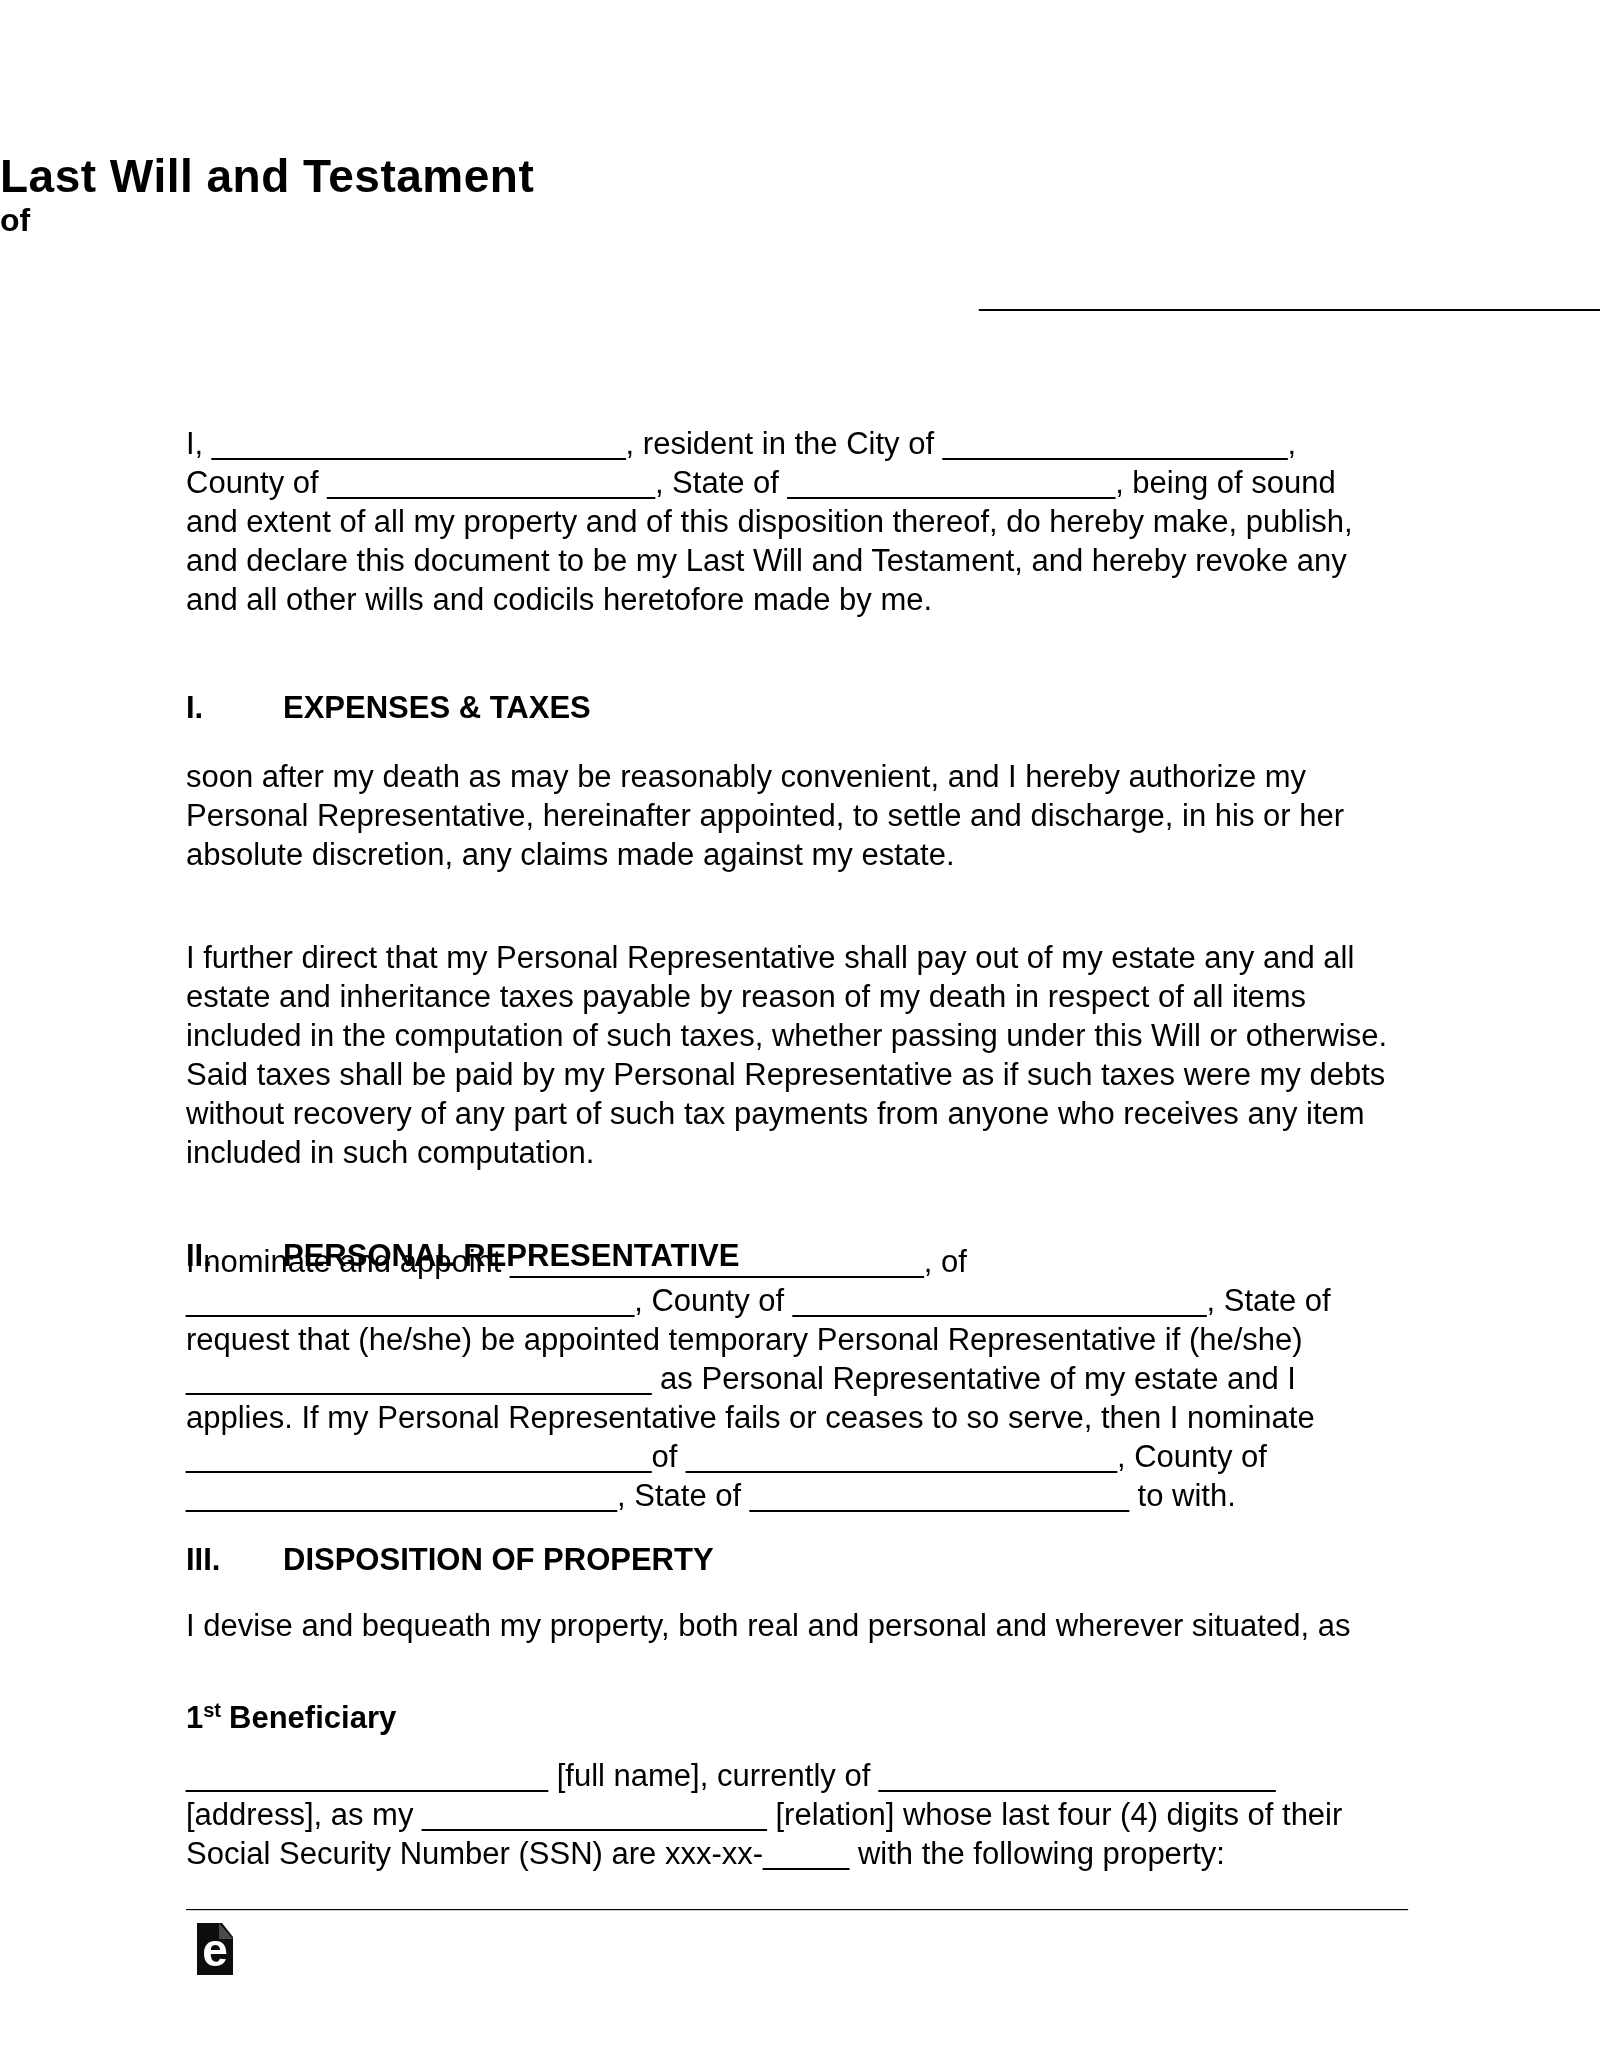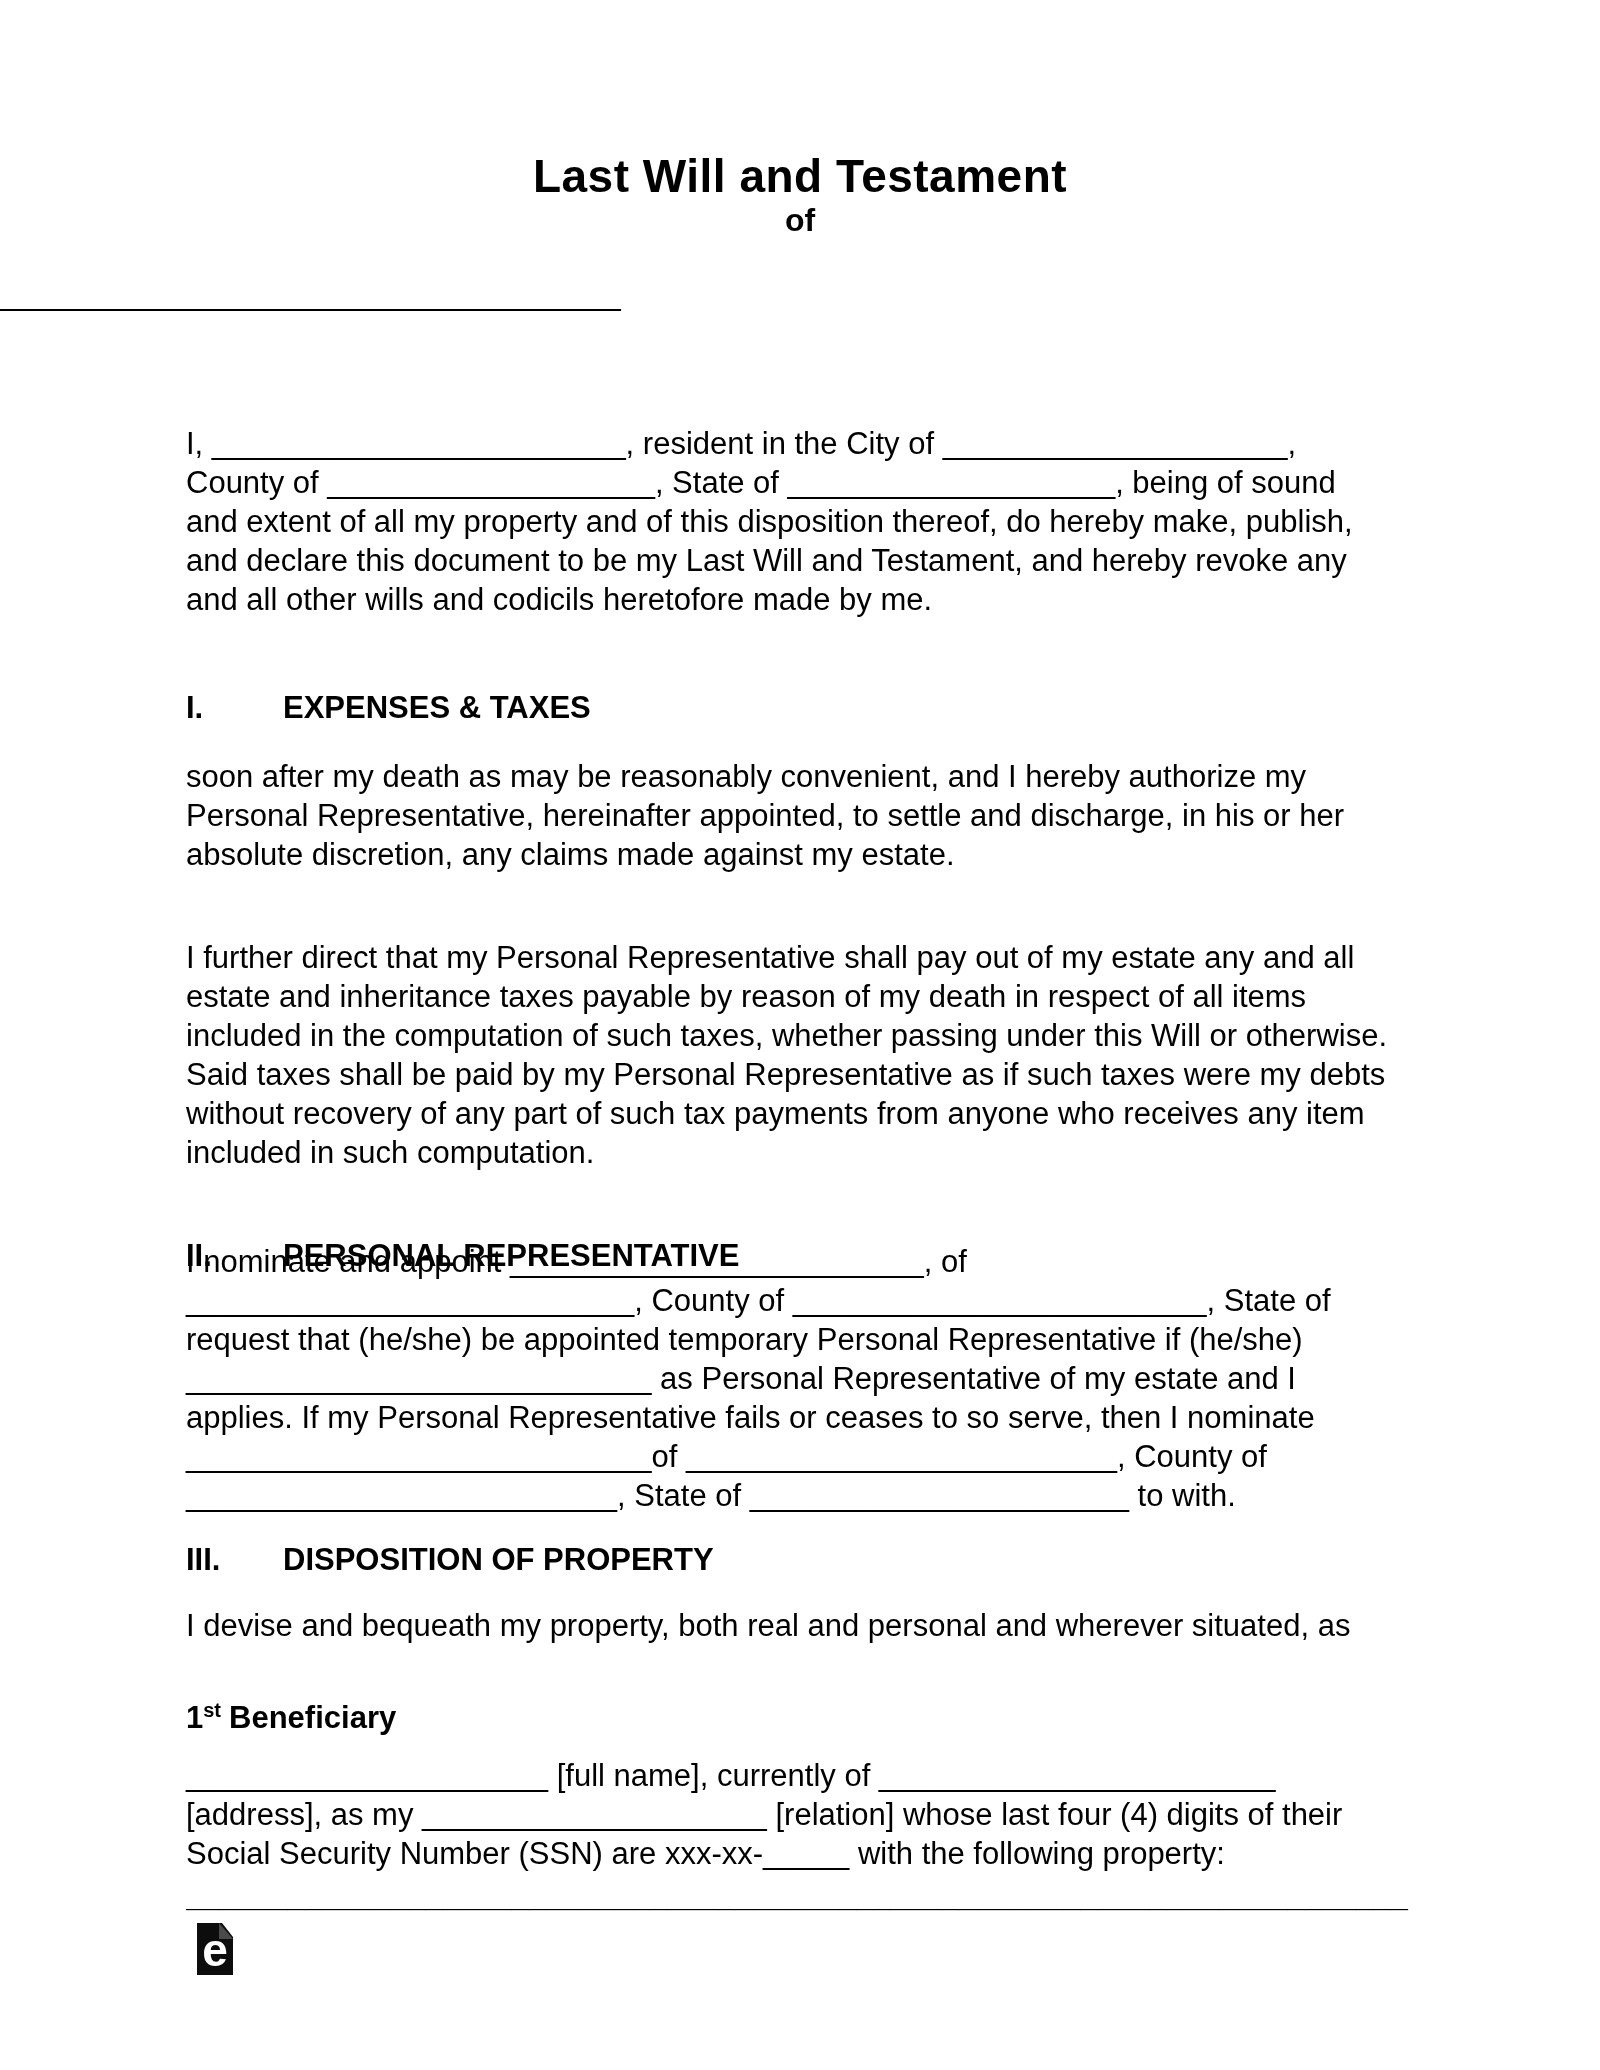--- a/index.html
+++ b/index.html
@@ -15,38 +15,37 @@
     font-family: "Liberation Sans", sans-serif;
     font-size: 31px;
     line-height: 39px;
     color: #000000;
     overflow: hidden;
   }
   .center-block {
     position: absolute;
     left: 0;
     width: 100%;
-    text-align: center;
   }
   .doc-title {
     font-size: 46px;
     line-height: 52px;
     font-weight: bold;
     letter-spacing: 0.5px;
   }
   .doc-subtitle {
     font-size: 32px;
     line-height: 36px;
     font-weight: bold;
   }
   .name-blank {
     position: absolute;
     left: 0;
     width: 100%;
-    text-align: left;
+    text-align: right;
     white-space: nowrap;
   }
   .block {
     position: absolute;
     left: 186px;
     width: 1228px;
   }
   .line {
     white-space: nowrap;
   }

